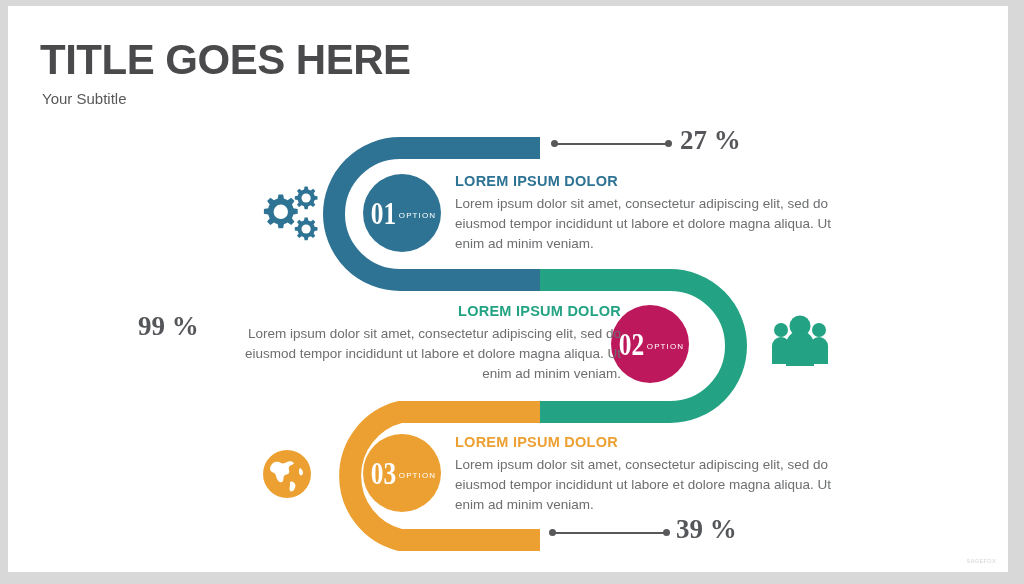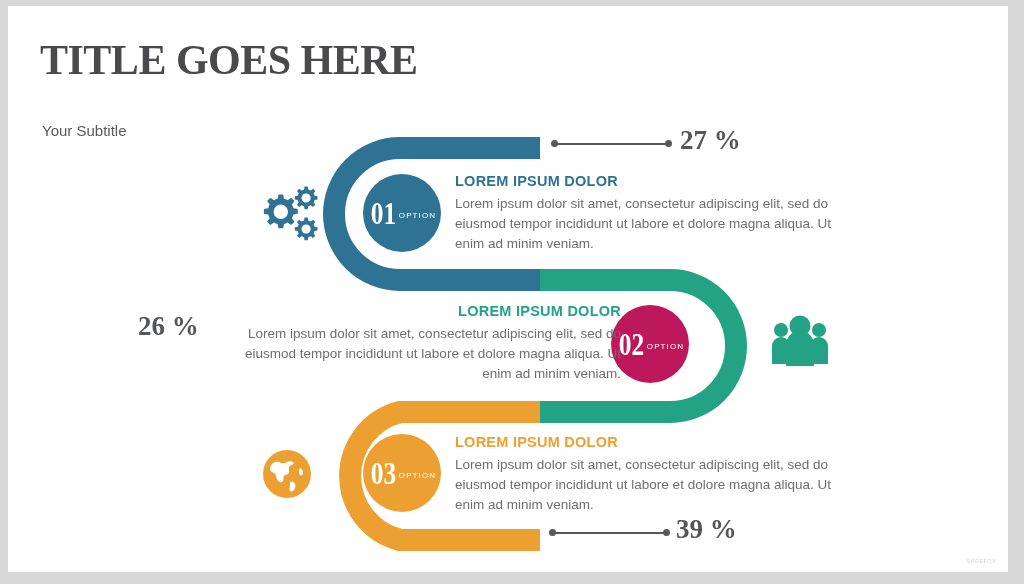--- a/index.html
+++ b/index.html
@@ -26,30 +26,28 @@
   
   .title {
     position: absolute;
     left: 32px;
     top: 30px;
     font-size: 42px;
     font-weight: bold;
     letter-spacing: -0.5px;
     color: #4a4a4c;
     white-space: nowrap;
-    font-family: Liberation Serif, serif;
   }
   .subtitle {
     position: absolute;
     left: 34px;
     top: 84px;
     font-size: 15px;
     color: #58585a;
     white-space: nowrap;
-    margin-top: 32px;
   }
 
   
   .ribbon {
     position: absolute;
     left: 0;
     top: 0;
     width: 1000px;
     height: 566px;
   }
@@ -202,21 +200,21 @@
     <span class="line"></span>
     <span class="dot b"></span>
   </div>
   <div class="connector conn-3">
     <span class="dot a"></span>
     <span class="line"></span>
     <span class="dot b"></span>
   </div>
 
   <div class="pct pct-1">27 %</div>
-  <div class="pct pct-2">26 %</div>
+  <div class="pct pct-2">99 %</div>
   <div class="pct pct-3">39 %</div>
 
   <svg class="icon icon-gears" viewBox="0 0 66 62">
     <g fill="#2e7393">
       <path d="M22.5 12.5 l4.6 0 0.9 4.3 a13.4 13.4 0 0 1 3.6 1.5 l3.6-2.6 3.3 3.3 -2.6 3.6 a13.4 13.4 0 0 1 1.5 3.6 l4.3 0.9 0 4.6 -4.3 0.9 a13.4 13.4 0 0 1 -1.5 3.6 l2.6 3.6 -3.3 3.3 -3.6-2.6 a13.4 13.4 0 0 1 -3.6 1.5 l-0.9 4.3 -4.6 0 -0.9-4.3 a13.4 13.4 0 0 1 -3.6-1.5 l-3.6 2.6 -3.3-3.3 2.6-3.6 a13.4 13.4 0 0 1 -1.5-3.6 l-4.3-0.9 0-4.6 4.3-0.9 a13.4 13.4 0 0 1 1.5-3.6 l-2.6-3.6 3.3-3.3 3.6 2.6 a13.4 13.4 0 0 1 3.6-1.5 z"></path>
       <circle cx="24.8" cy="29.8" r="7.2" fill="#ffffff"></circle>
       <path d="M48.6 4.5 l3.1 0 0.6 2.9 a9 9 0 0 1 2.4 1 l2.4-1.7 2.2 2.2 -1.7 2.4 a9 9 0 0 1 1 2.4 l2.9 0.6 0 3.1 -2.9 0.6 a9 9 0 0 1 -1 2.4 l1.7 2.4 -2.2 2.2 -2.4-1.7 a9 9 0 0 1 -2.4 1 l-0.6 2.9 -3.1 0 -0.6-2.9 a9 9 0 0 1 -2.4-1 l-2.4 1.7 -2.2-2.2 1.7-2.4 a9 9 0 0 1 -1-2.4 l-2.9-0.6 0-3.1 2.9-0.6 a9 9 0 0 1 1-2.4 l-1.7-2.4 2.2-2.2 2.4 1.7 a9 9 0 0 1 2.4-1 z"></path>
       <circle cx="50.1" cy="16" r="4.6" fill="#ffffff"></circle>
       <path d="M48.6 35.5 l3.1 0 0.6 2.9 a9 9 0 0 1 2.4 1 l2.4-1.7 2.2 2.2 -1.7 2.4 a9 9 0 0 1 1 2.4 l2.9 0.6 0 3.1 -2.9 0.6 a9 9 0 0 1 -1 2.4 l1.7 2.4 -2.2 2.2 -2.4-1.7 a9 9 0 0 1 -2.4 1 l-0.6 2.9 -3.1 0 -0.6-2.9 a9 9 0 0 1 -2.4-1 l-2.4 1.7 -2.2-2.2 1.7-2.4 a9 9 0 0 1 -1-2.4 l-2.9-0.6 0-3.1 2.9-0.6 a9 9 0 0 1 1-2.4 l-1.7-2.4 2.2-2.2 2.4 1.7 a9 9 0 0 1 2.4-1 z"></path>
       <circle cx="50.1" cy="47" r="4.6" fill="#ffffff"></circle>

